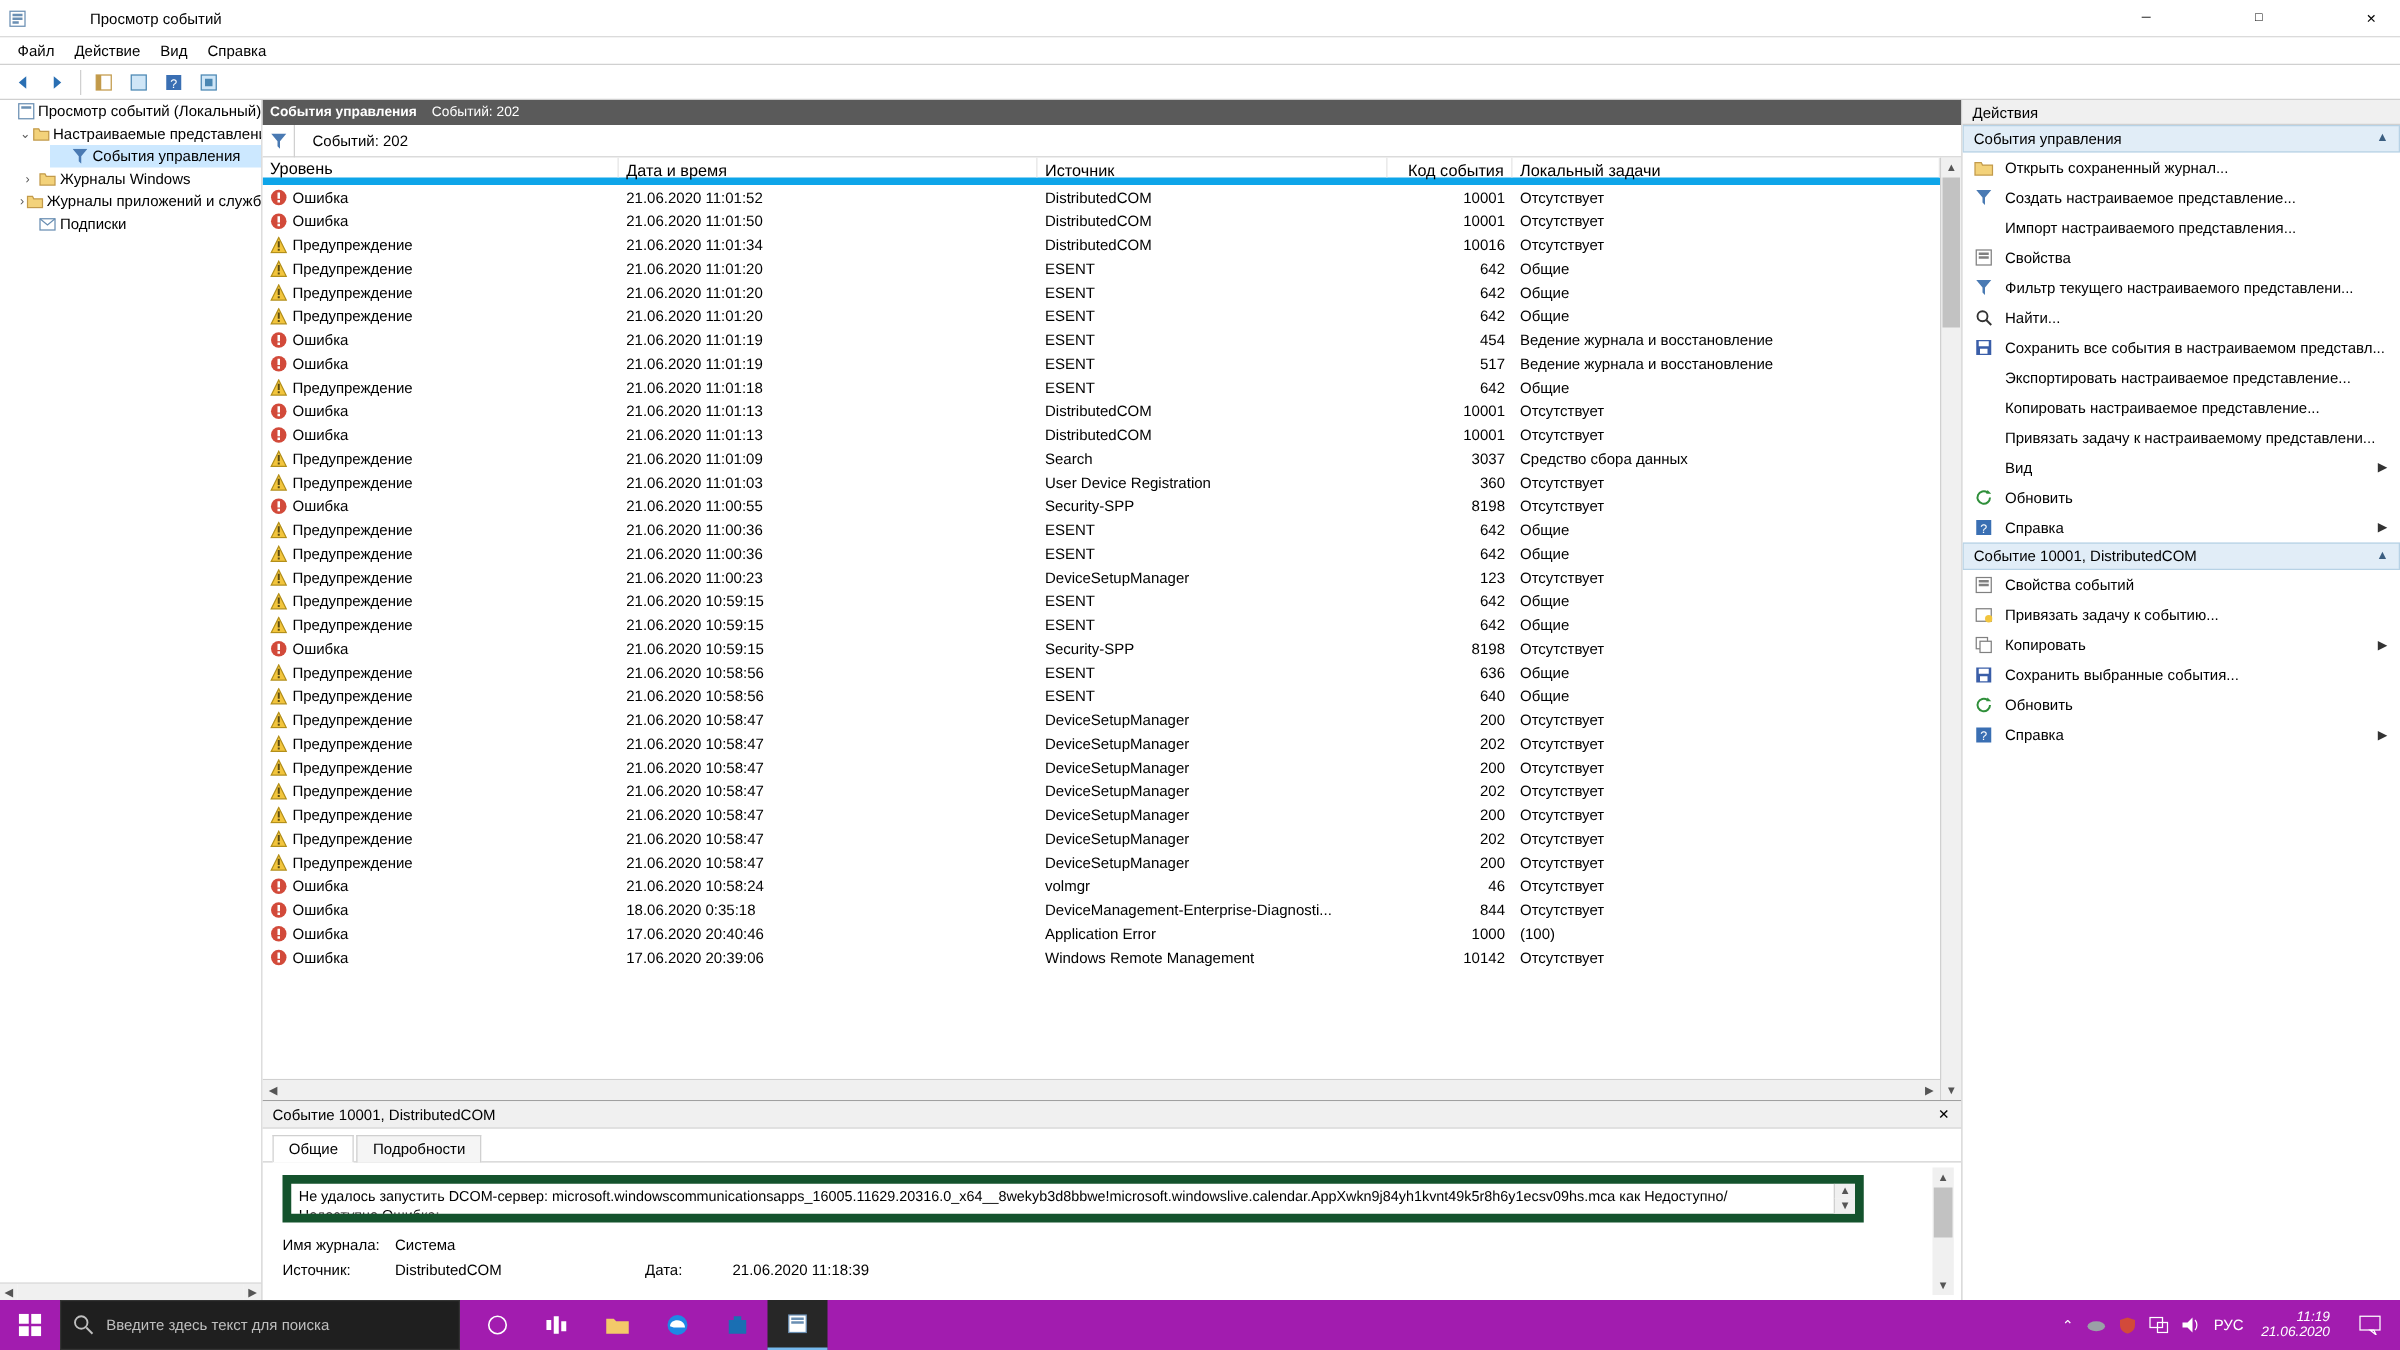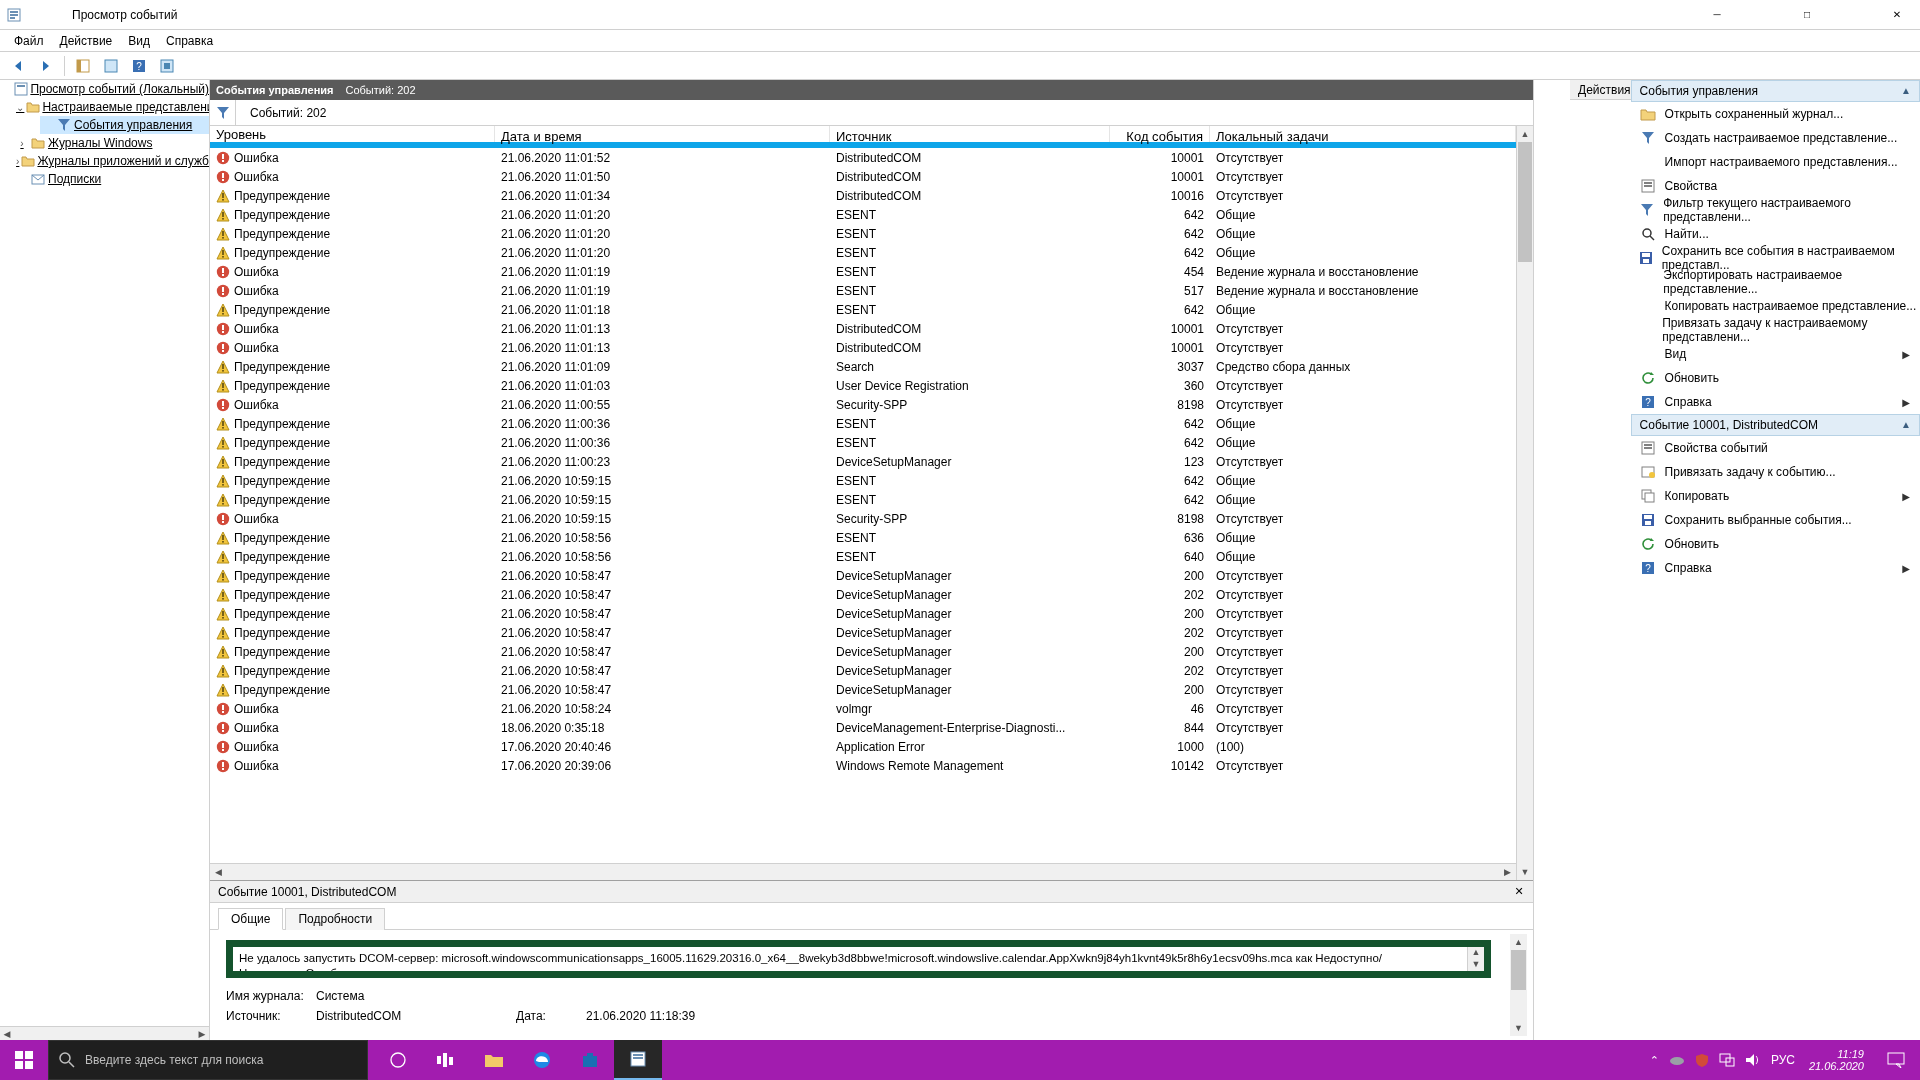--- a/index.html
+++ b/index.html
@@ -21,21 +21,21 @@
 .tsep { width: 1px; height: 20px; background: #d0d0d0; margin: 0 2px; }
 
 
 .workspace { display: flex; height: calc(100% - 30px - 22px - 28px - 40px); }
 
 
 .treepane { width: 210px; border-right: 1px solid #d0d0d0; overflow: hidden; font-size: 12px; display:flex; flex-direction:column; }
 .treebody { flex:1; overflow:hidden; background:#fff; }
 .tree ul { list-style: none; }
 .tree li { white-space: nowrap; }
-.trow { display: flex; align-items: center; height: 18px; padding-left: 2px; text-decoration: underline; }
+.trow { display: flex; align-items: center; height: 18px; padding-left: 2px; }
 .trow .exp { width: 12px; display:inline-block; text-align:center; color:#5a5a5a; font-size:10px; }
 .trow .ticon2 { width:16px; height:16px; margin: 0 2px; display:inline-flex; align-items:center; justify-content:center; }
 .trow.sel { background:#cce8ff; }
 .tree-scroll { height:14px; border-top:1px solid #d0d0d0; display:flex; align-items:center; }
 .tree-scroll .tsbar { flex:1; background:#f0f0f0; height:100%; position:relative; }
 .tree-scroll .tsarrow { width:14px; height:14px; background:#f0f0f0; display:flex; align-items:center; justify-content:center; font-size:9px; color:#555; }
 
 
 .centerpane { flex: 1; display: flex; flex-direction: column; border-right: 1px solid #d0d0d0; overflow:hidden; }
 .centhdr { height: 20px; background: #5a5a5a; color: #fff; display: flex; align-items: center; font-size: 11px; padding-left: 6px; }
@@ -80,21 +80,21 @@
 .descbox .scrbtns div { flex:1; background:#f0f0f0; border-left:1px solid #d0d0d0; display:flex; align-items:center; justify-content:center; font-size:9px; color:#555; }
 .proptbl { margin-top:8px; font-size:12px; }
 .proptbl .prow { display:flex; height:20px; align-items:center; }
 .proptbl .plabel { width:90px; }
 .proptbl .pval { width:200px; }
 .detailscroll-v { position:absolute; right:6px; top:4px; bottom:4px; width:17px; background:#f0f0f0; }
 .detailscroll-v .arrow { position:absolute; left:0; right:0; height:16px; display:flex; align-items:center; justify-content:center; font-size:9px; color:#555; }
 .detailscroll-v .thumb { position:absolute; left:1px; right:1px; top:16px; height:40px; background:#c2c2c2; }
 
 
-.actionspane { width: 350px; display:flex; flex-direction:row; font-size:12px;margin-left:36px; }
+.actionspane { width: 350px; display:flex; flex-direction:column; font-size:12px; }
 .actionshdr { height:20px; background:#f0f0f0; border-bottom:1px solid #d0d0d0; display:flex; align-items:center; padding-left:8px; font-weight:400; }
 .actionsbody { flex:1; overflow:auto; }
 .agroup-hdr { background:#e1edf7; padding:3px 8px; border:1px solid #b7d2e5; position:relative; }
 .agroup-hdr .caret { position:absolute; right:8px; top:4px; font-size:10px; color:#3b5e80; }
 .aitem { display:flex; align-items:center; height:24px; padding-left:8px; cursor:default; }
 .aitem .aicon { width:18px; height:18px; margin-right:8px; display:flex; align-items:center; justify-content:center; font-size:12px; }
 .aitem .arrow-r { margin-left:auto; margin-right:10px; font-size:10px; color:#333; }
 
 
 .taskbar { position: fixed; bottom:0; left:0; right:0; height:40px; background:#a21caf; display:flex; align-items:center; color:#fff; font-size:12px; }

